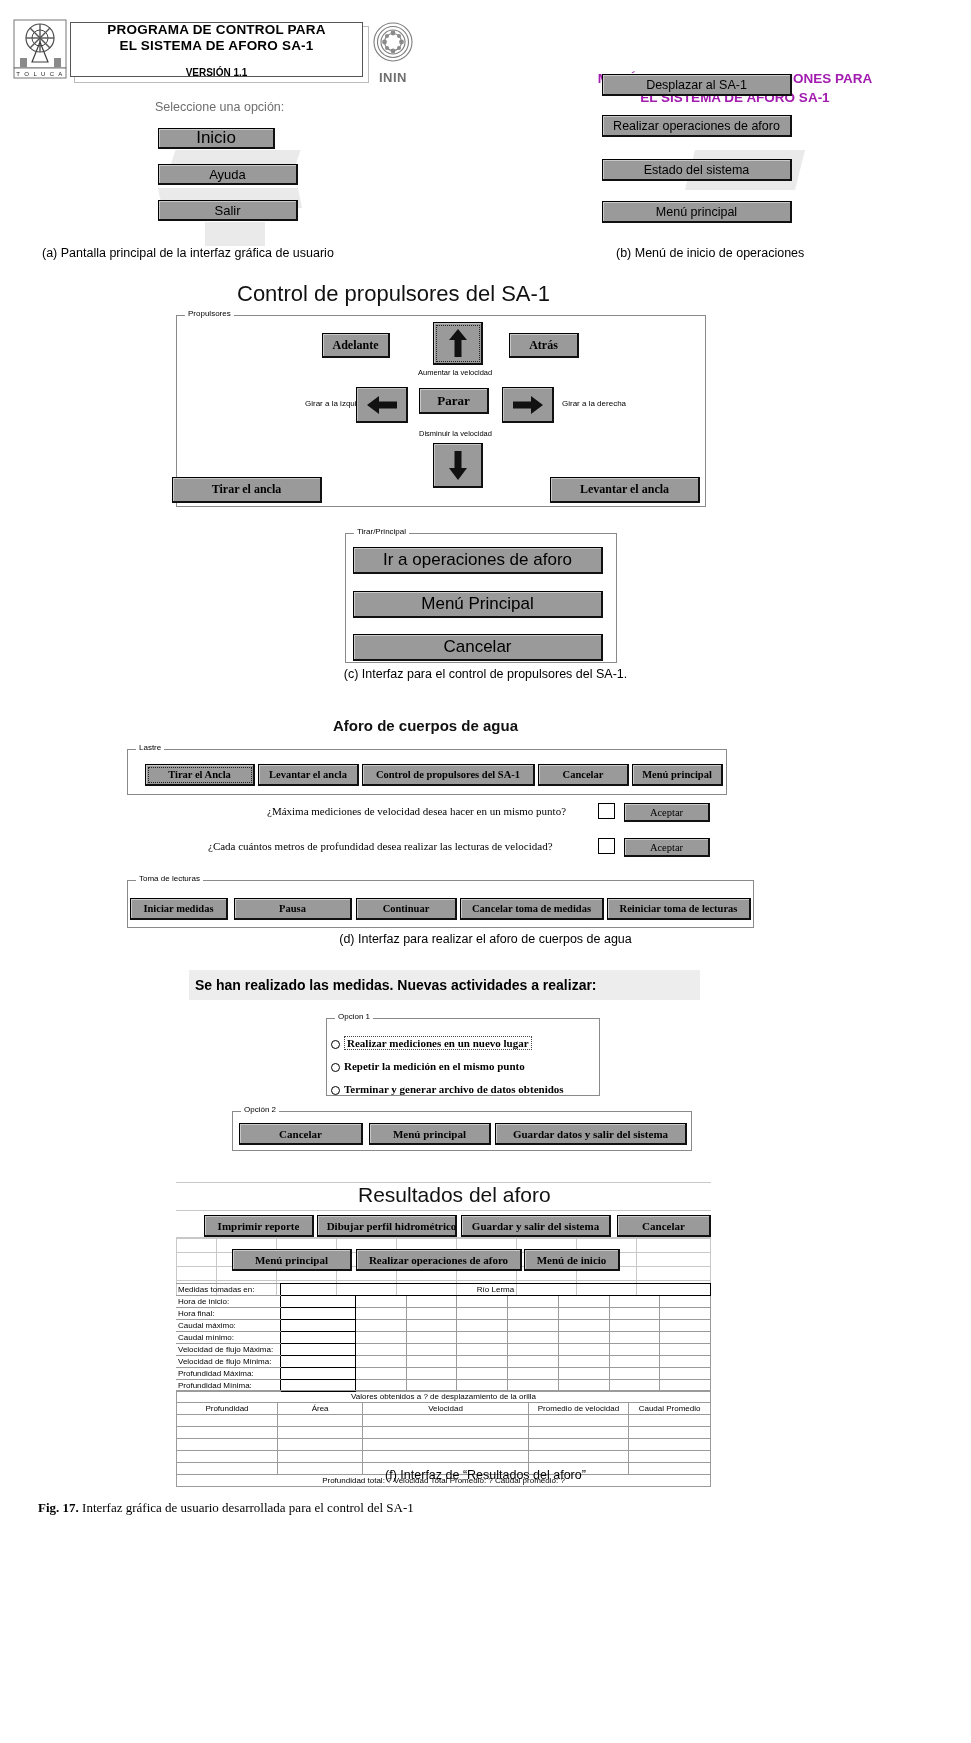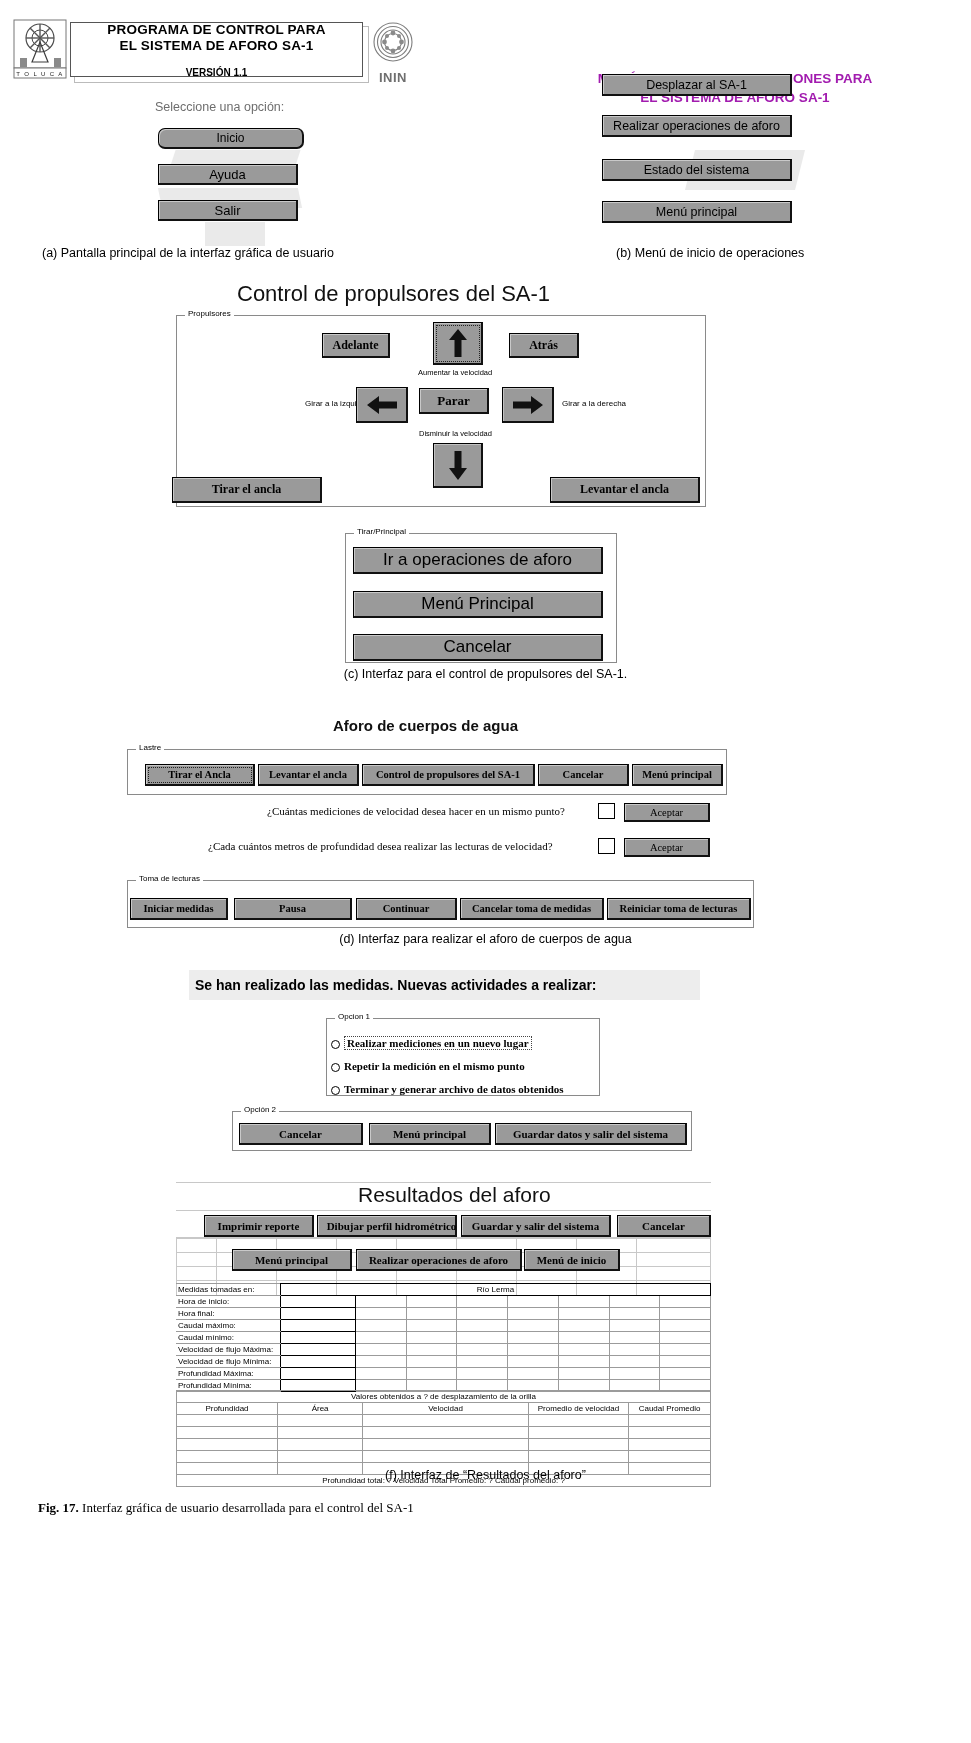--- a/index.html
+++ b/index.html
@@ -129,21 +129,21 @@
   </svg>
   <div class="txt">ININ</div>
 </div>
 
 <div class="sel-opt">Seleccione una opción:</div>
 
 <div class="wm" style="left:172px;top:150px;width:125px;height:22px;transform:skewX(-18deg);"></div>
 <div class="wm" style="left:160px;top:188px;width:140px;height:20px;transform:skewX(12deg);"></div>
 <div class="wm" style="left:205px;top:222px;width:60px;height:24px;"></div>
 
-<div class="btn" style="position:absolute;left:158px;top:128px;width:146px;height:21px;font-size:12px;border-radius:7px;">Inicio</div>
+<div class="btn" style="position:absolute;left:158px;top:128px;width:117px;height:21px;font-size:17px;">Inicio</div>
 <div class="btn" style="position:absolute;left:158px;top:164px;width:140px;height:21px;font-size:13px;">Ayuda</div>
 <div class="btn" style="position:absolute;left:158px;top:200px;width:140px;height:21px;font-size:13px;">Salir</div>
 
 <div class="caption" style="left:42px;top:246px;">(a) Pantalla principal de la interfaz gráfica de usuario</div>
 
 <div class="hdr-b">
   <div>MENÚ DE INICIO DE OPERACIONES PARA</div>
   <div>EL SISTEMA DE AFORO SA-1</div>
 </div>
 
@@ -211,21 +211,21 @@
 
 <div class="group" style="left:127px;top:749px;width:600px;height:46px;">
   <span class="group-label">Lastre</span>
 </div>
 <div class="btn serif focus" style="position:absolute;left:145px;top:764px;width:110px;height:22px;font-size:10.5px;">Tirar el Ancla</div>
 <div class="btn serif" style="position:absolute;left:258px;top:764px;width:101px;height:22px;font-size:10.5px;">Levantar el ancla</div>
 <div class="btn serif" style="position:absolute;left:362px;top:764px;width:173px;height:22px;font-size:10.5px;">Control de propulsores del SA-1</div>
 <div class="btn serif" style="position:absolute;left:538px;top:764px;width:91px;height:22px;font-size:10.5px;">Cancelar</div>
 <div class="btn serif" style="position:absolute;left:632px;top:764px;width:91px;height:22px;font-size:10.5px;">Menú principal</div>
 
-<div class="qrow" style="left:267px;top:805px;">¿Cuántas mediciones de velocidad desea hacer en un mismo punto?</div>
+<div class="qrow" style="left:267px;top:805px;">¿Máxima mediciones de velocidad desea hacer en un mismo punto?</div>
 <div class="tbox" style="left:598px;top:803px;"></div>
 <div class="btn serif" style="position:absolute;left:624px;top:803px;width:86px;height:19px;font-size:10.5px;font-weight:normal;">Aceptar</div>
 
 <div class="qrow" style="left:208px;top:840px;">¿Cada cuántos metros de profundidad desea realizar las lecturas de velocidad?</div>
 <div class="tbox" style="left:598px;top:838px;"></div>
 <div class="btn serif" style="position:absolute;left:624px;top:838px;width:86px;height:19px;font-size:10.5px;font-weight:normal;">Aceptar</div>
 
 <div class="group" style="left:127px;top:880px;width:627px;height:48px;">
   <span class="group-label">Toma de lecturas</span>
 </div>

